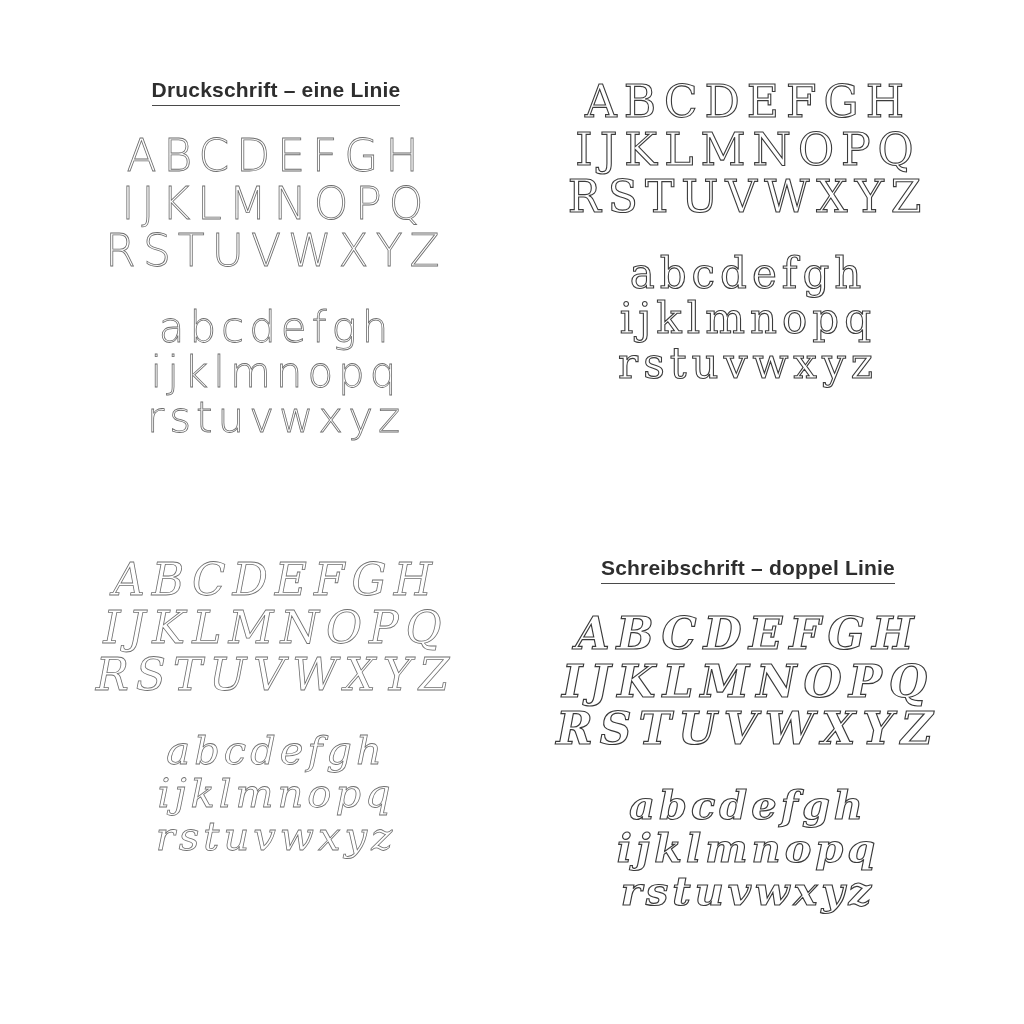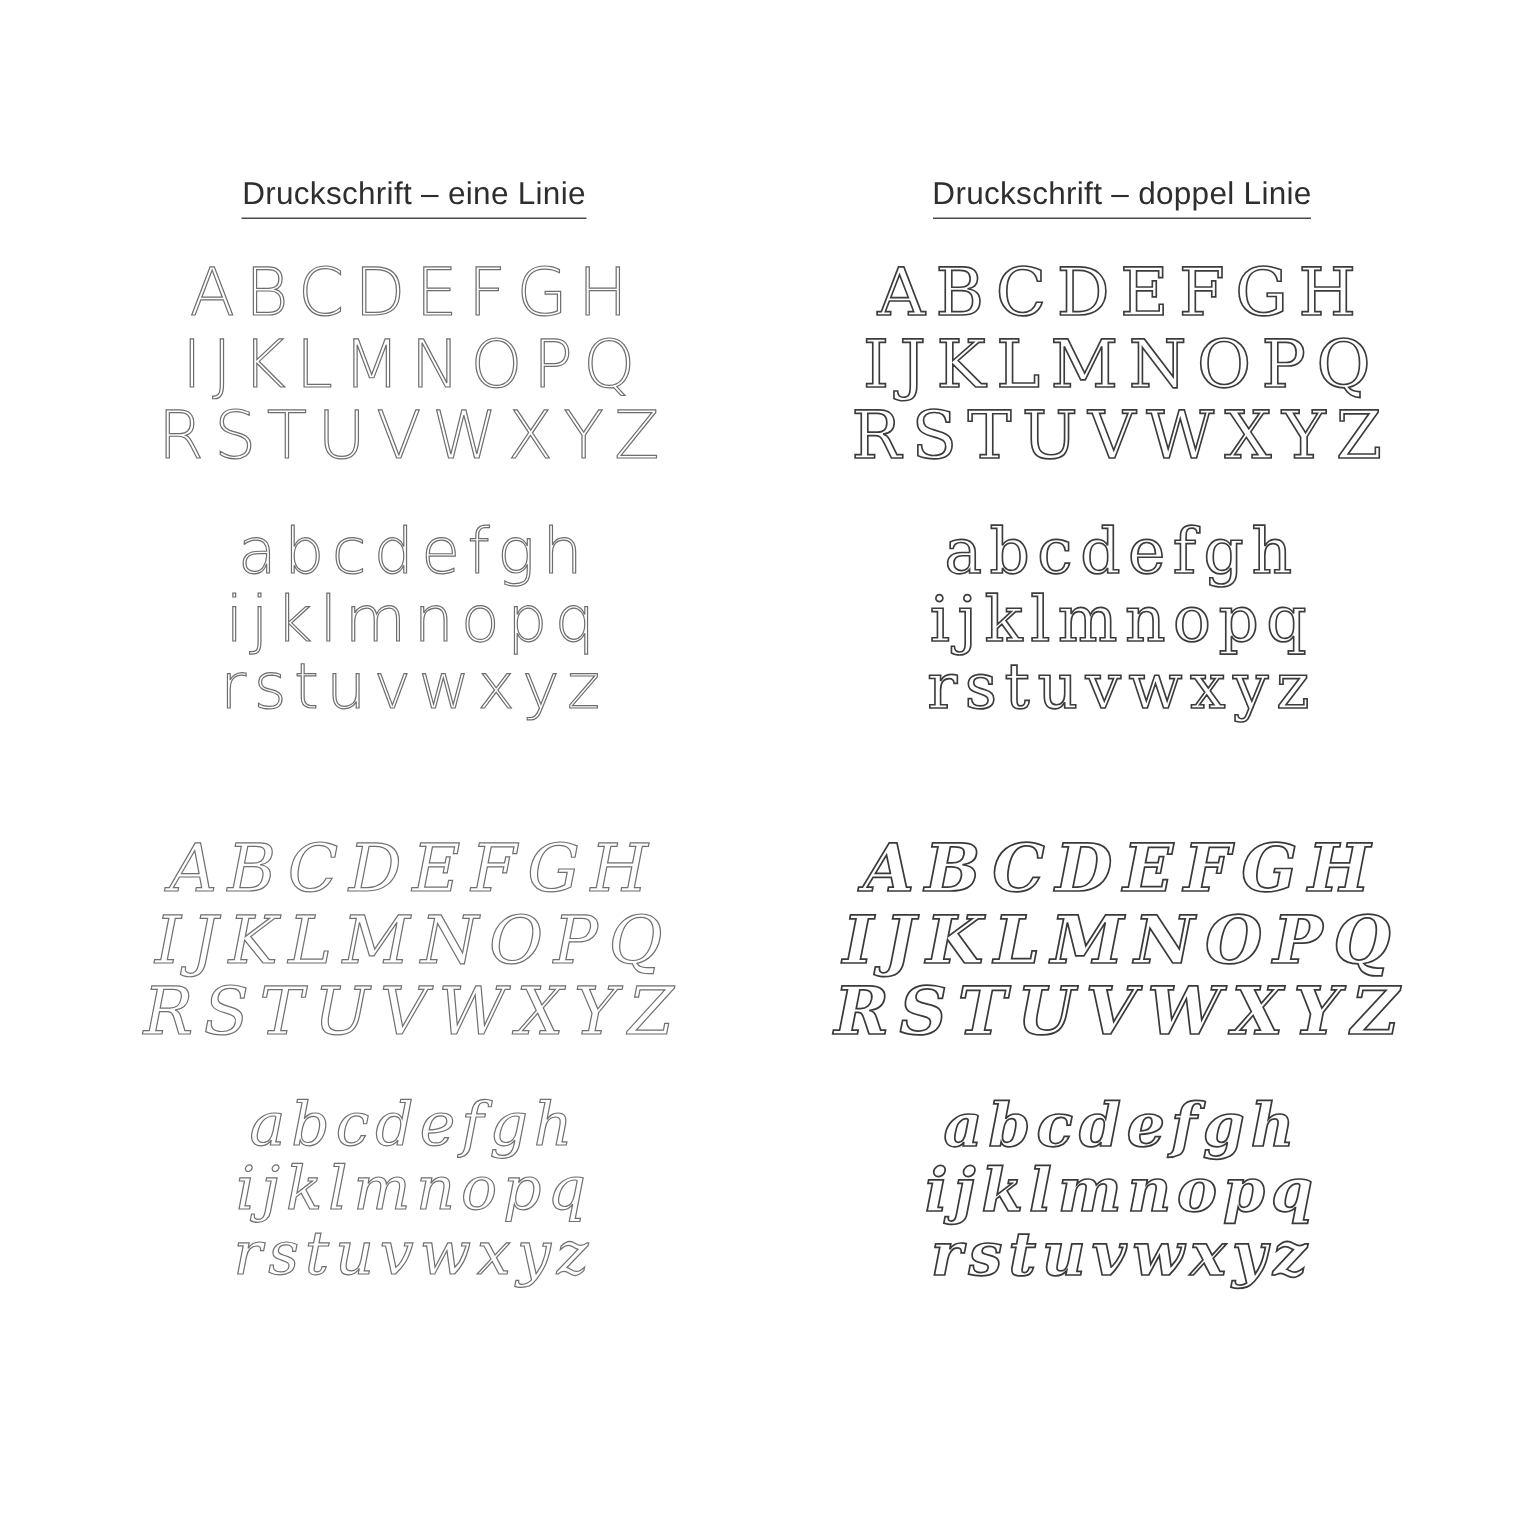--- a/index.html
+++ b/index.html
@@ -31,28 +31,27 @@
     column-gap: 0px;
     row-gap: 30px;
   }
   .panel {
     display: flex;
     flex-direction: column;
     align-items: center;
   }
   .panel-title {
     font-size: 21px;
-    font-weight: 400;
+    font-weight: 700;
     color: #2e2e2e;
     letter-spacing: 0.2px;
     border-bottom: 1px solid #4a4a4a;
     padding-bottom: 3px;
     margin-bottom: 26px;
     white-space: nowrap;
-    margin-top: 40px;
   }
   .specimen {
     display: flex;
     flex-direction: column;
   }
   .block {
     display: flex;
     flex-direction: column;
     align-items: center;
   }
@@ -135,21 +134,20 @@
         </div>
         <div class="block lower">
           <div class="line">abcdefgh</div>
           <div class="line">ijklmnopq</div>
           <div class="line">rstuvwxyz</div>
         </div>
       </div>
     </div>
 
     <div class="panel">
-      <div class="panel-title">Druckschrift – doppel Linie</div>
       <div class="specimen print doppel">
         <div class="block upper">
           <div class="line">ABCDEFGH</div>
           <div class="line">IJKLMNOPQ</div>
           <div class="line">RSTUVWXYZ</div>
         </div>
         <div class="block lower">
           <div class="line">abcdefgh</div>
           <div class="line">ijklmnopq</div>
           <div class="line">rstuvwxyz</div>
@@ -166,20 +164,21 @@
         </div>
         <div class="block lower">
           <div class="line">abcdefgh</div>
           <div class="line">ijklmnopq</div>
           <div class="line">rstuvwxyz</div>
         </div>
       </div>
     </div>
 
     <div class="panel">
+      <div class="panel-title">Schreibschrift – doppel Linie</div>
       <div class="specimen script doppel">
         <div class="block upper">
           <div class="line">ABCDEFGH</div>
           <div class="line">IJKLMNOPQ</div>
           <div class="line">RSTUVWXYZ</div>
         </div>
         <div class="block lower">
           <div class="line">abcdefgh</div>
           <div class="line">ijklmnopq</div>
           <div class="line">rstuvwxyz</div>

